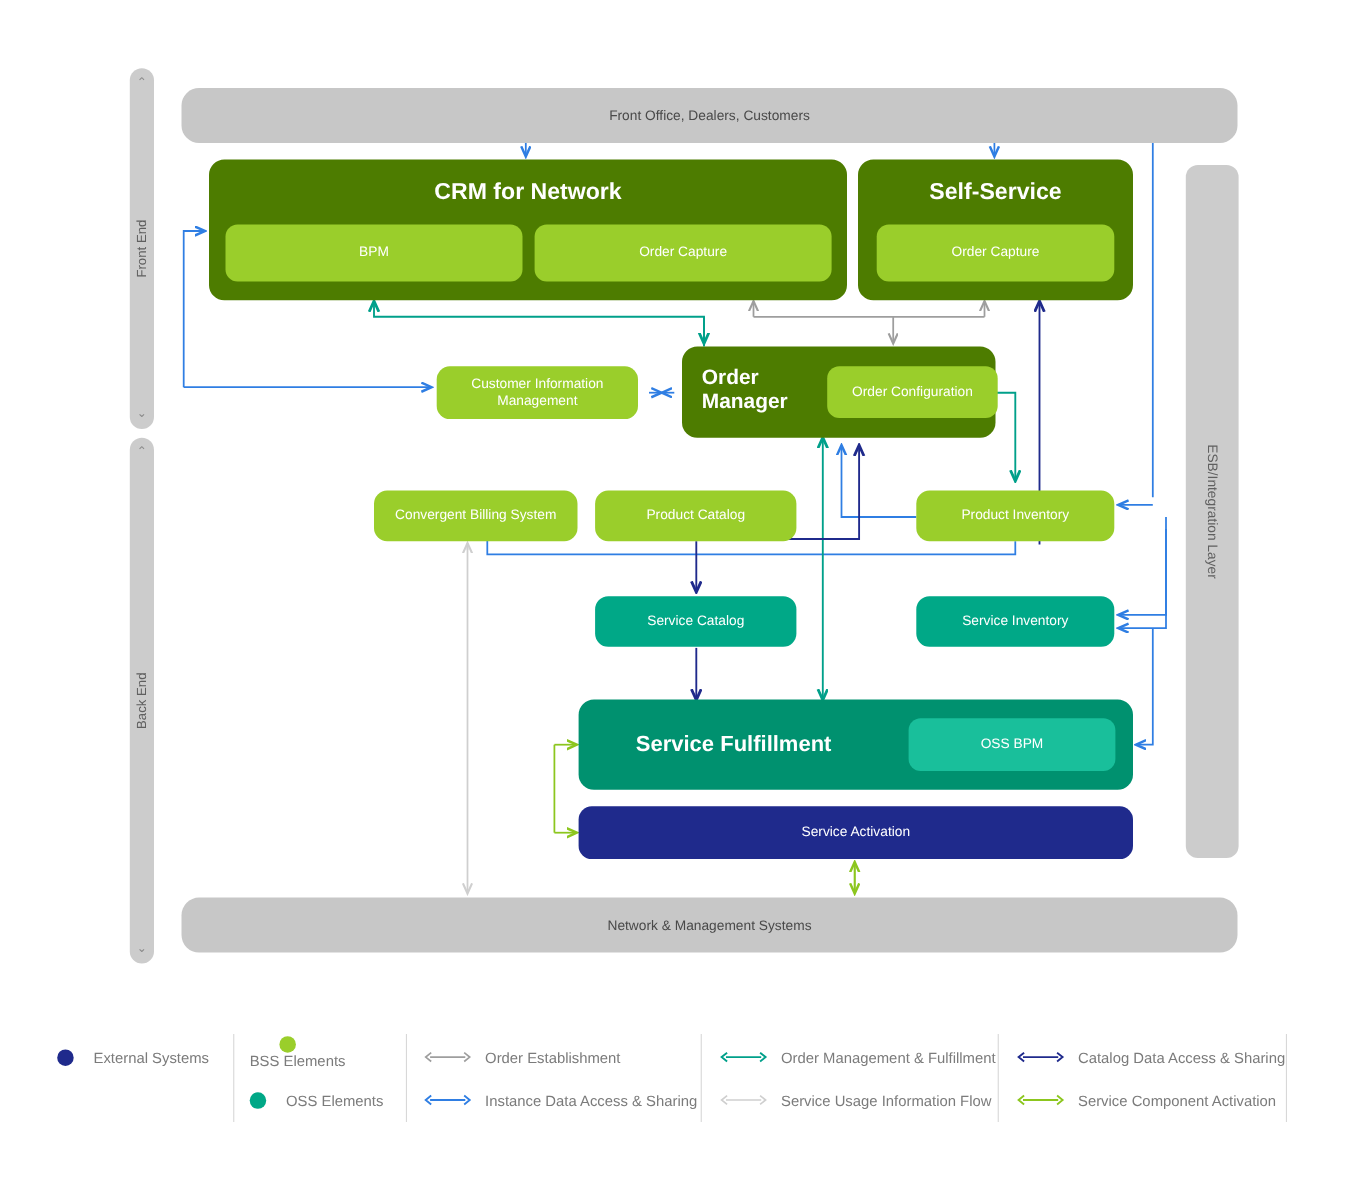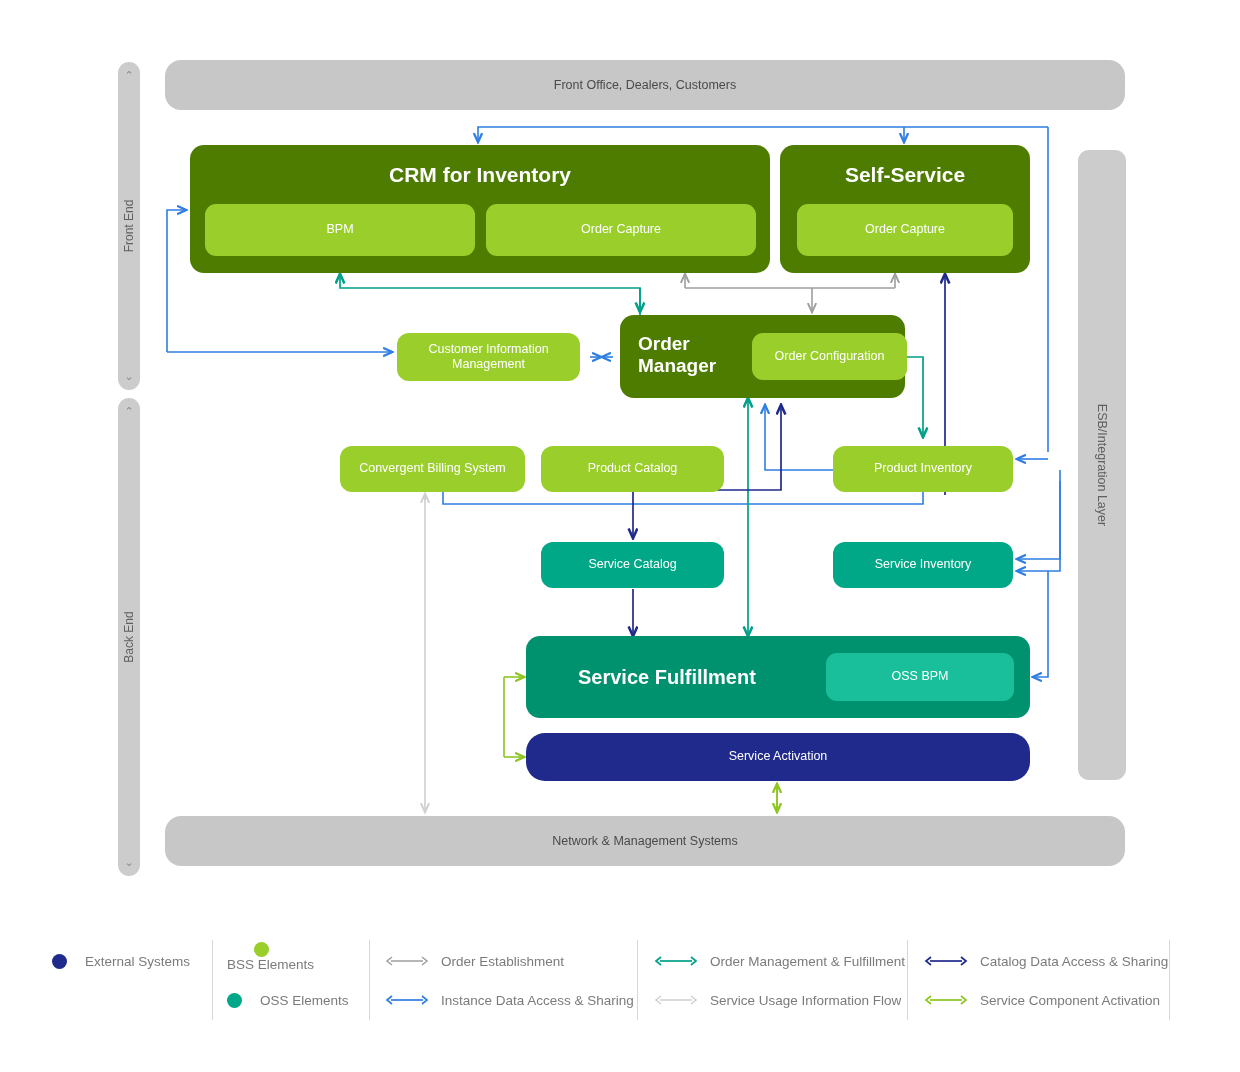--- a/index.html
+++ b/index.html
@@ -84,21 +84,21 @@
     display: flex;
     align-items: center;
     justify-content: center;
     color: #ffffff;
     font-size: 12.5px;
     text-align: center;
   }
 
   .bss { background: #9ace2b; }
   .oss-light { background: #00a887; }
-  .ext-navy  { background: #1f2a8c; border-radius: 19px; }
+  .ext-navy  { background: #1f2a8c; }
 
   svg.wires {
     position: absolute;
     left: 0; top: 0;
     width: 1240px; height: 1072px;
     z-index: 2;
     pointer-events: none;
   }
 
   
@@ -220,30 +220,30 @@
   <div class="vrail" style="left:118px; top:398px; width:22px; height:478px;">
     <span class="chev up">⌃</span>
     <span class="vlabel" style="transform:translate(-50%,-50%) rotate(-90deg);">Back End</span>
     <span class="chev dn">⌄</span>
   </div>
 
   <div class="vrail" style="left:1078px; top:150px; width:48px; height:630px;">
     <span class="vlabel" style="transform:translate(-50%,-50%) rotate(90deg); font-size:12.5px;">ESB/Integration Layer</span>
   </div>
 
-  <div class="band" style="left:165px; top:60px; width:960px; height:50px;">
+  <div class="band" style="left:165px; top:80px; width:960px; height:50px;">
     <span>Front Office, Dealers, Customers</span>
   </div>
 
   <div class="band" style="left:165px; top:816px; width:960px; height:50px;">
     <span>Network &amp; Management Systems</span>
   </div>
 
   <div class="box container-box" style="left:190px; top:145px; width:580px; height:128px;">
-    <span class="ttl" style="left:0; right:0; top:17px; font-size:21px;">CRM for Inventory</span>
+    <span class="ttl" style="left:0; right:0; top:17px; font-size:21px;">CRM for Network</span>
     <span class="inner" style="left:15px; top:59px; width:270px; height:52px;">
       <span>BPM</span>
     </span>
     <span class="inner" style="left:296px; top:59px; width:270px; height:52px;">
       <span>Order Capture</span>
     </span>
   </div>
 
   <div class="box container-box" style="left:780px; top:145px; width:250px; height:128px;">
     <span class="ttl" style="left:0; right:0; top:17px; font-size:21px;">Self-Service</span>

